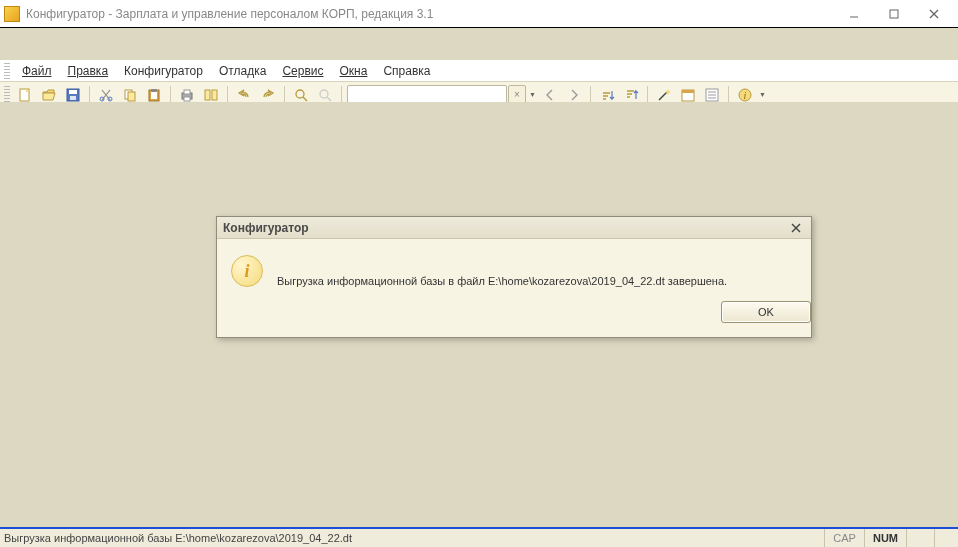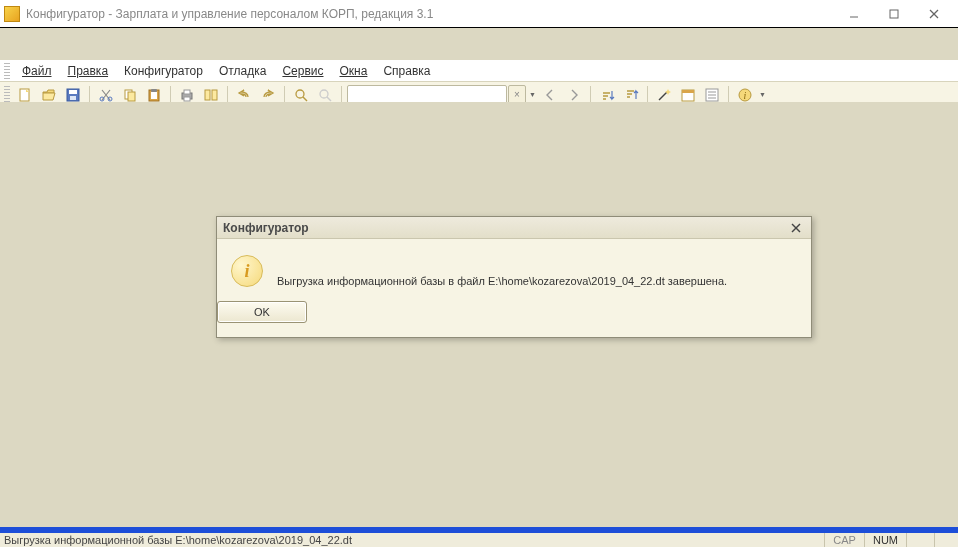--- a/index.html
+++ b/index.html
@@ -159,55 +159,55 @@
   font-weight: bold;
   font-size: 18px;
   color: #d89a20;
 }
 .dialog-msg {
   color: #333;
   font-size: 11px;
   margin-top: 20px;
 }
 .dialog-buttons {
-  display: flex; justify-content: flex-start;
+  display: flex; justify-content: flex-end;
   padding: 0 0 14px 0;
 }
 .dialog-ok {
   width: 90px; height: 22px;
   border: 1px solid #9a9374;
   background: linear-gradient(#fdfbf0, #ece7d0);
   border-radius: 3px;
   font-size: 11px;
   color: #333;
   box-shadow: inset 0 0 0 1px #fff;
 }
 
 
 .statusbar {
   position: absolute;
   bottom: 0; left: 0; right: 0;
   height: 20px;
   background: #efecdb;
-  border-top: 6px solid #1d4ed8;
+  border-top: 2px solid #1d4ed8;
   display: flex; align-items: center;
   font-size: 11px;
   color: #444;
   padding: 0 4px;
   justify-content: flex-end;
 }
 .statusbar .msg { flex: 1; }
 .statusbar .cell {
   border-left: 1px solid #c8c4ac;
   padding: 0 8px;
   height: 100%;
   display: flex; align-items: center;
   color: #888;
 }
-.statusbar .cell.on { color: #333; }
+.statusbar .cell.on { color: #333; font-weight: bold; }
 
 
 svg { display: block; }
 </style>
 </head>
 <body>
 
 <div class="titlebar">
   <div class="app-icon"></div>
   <div class="title">Конфигуратор - Зарплата и управление персоналом КОРП, редакция 3.1</div>

